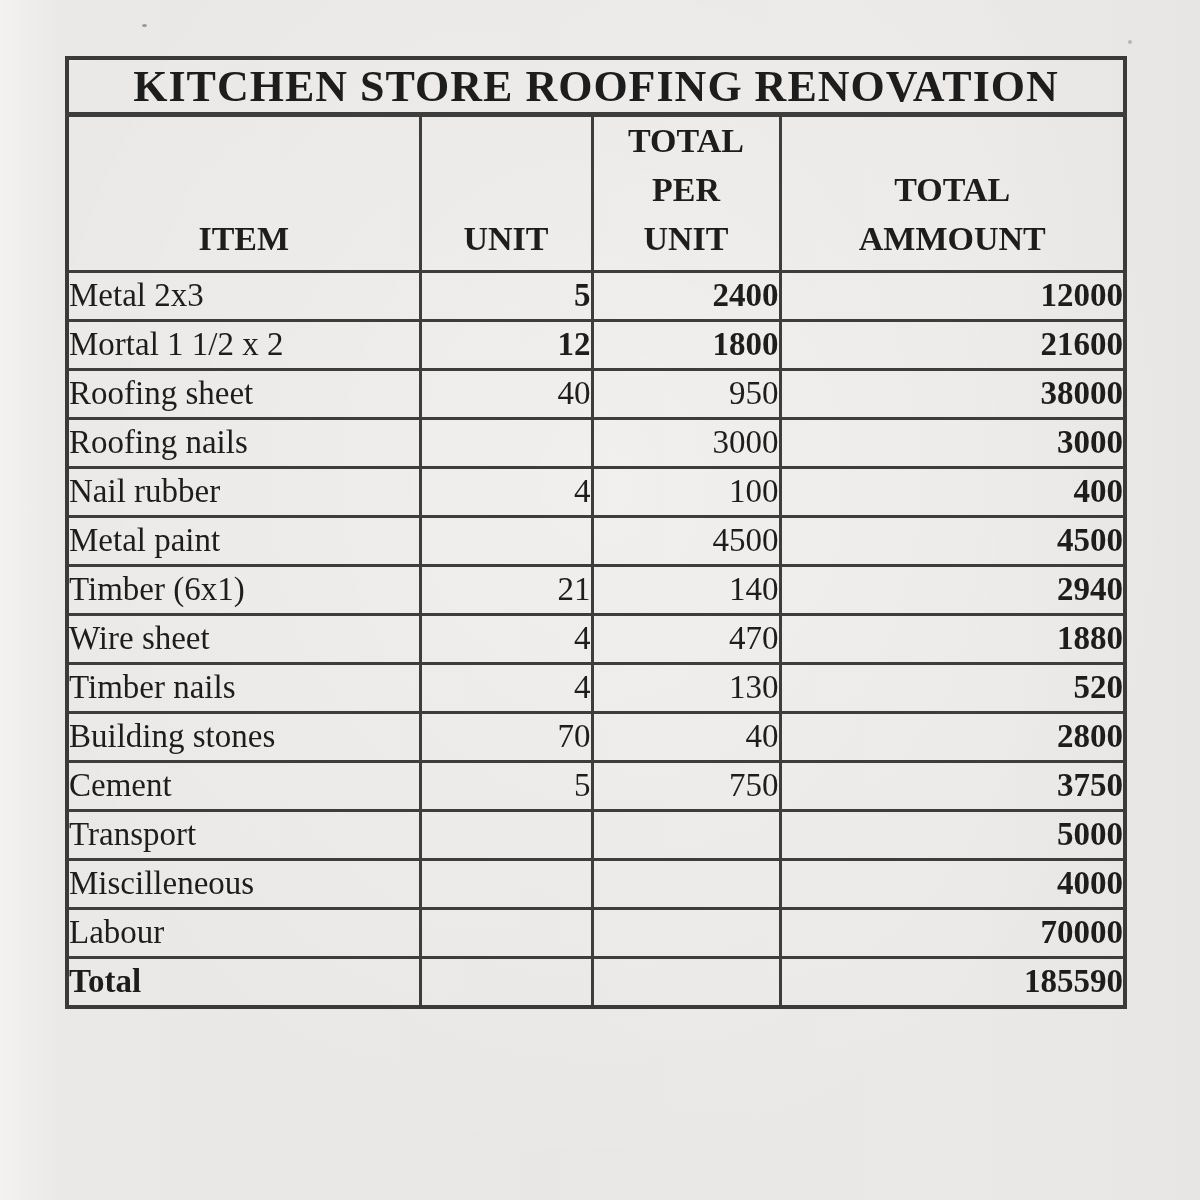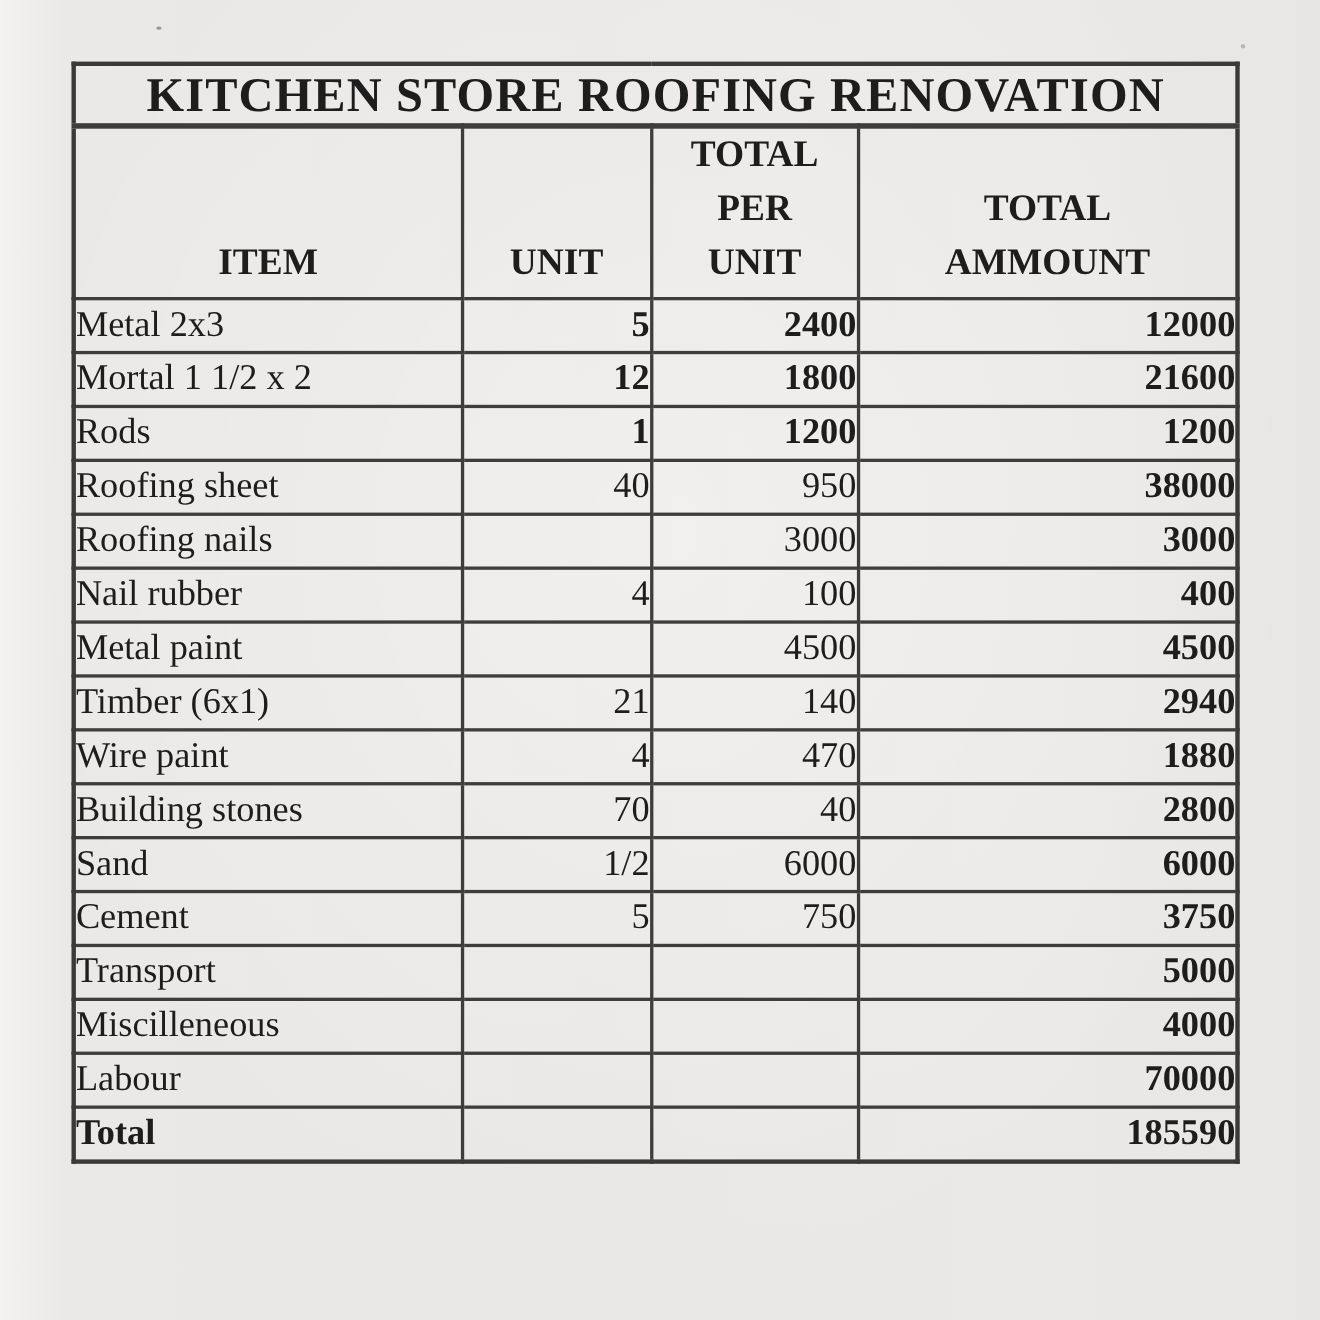--- a/index.html
+++ b/index.html
@@ -112,26 +112,20 @@
           <td class="price-cell emph">2400</td>
           <td class="total-cell">12000</td>
         </tr>
         <tr>
           <td class="item-cell">Mortal 1 1/2 x 2</td>
           <td class="unit-cell emph">12</td>
           <td class="price-cell emph">1800</td>
           <td class="total-cell">21600</td>
         </tr>
         <tr>
-          <td class="item-cell">Rods</td>
-          <td class="unit-cell emph">1</td>
-          <td class="price-cell emph">1200</td>
-          <td class="total-cell">1200</td>
-        </tr>
-        <tr>
           <td class="item-cell">Roofing sheet</td>
           <td class="unit-cell">40</td>
           <td class="price-cell">950</td>
           <td class="total-cell">38000</td>
         </tr>
         <tr>
           <td class="item-cell">Roofing nails</td>
           <td class="unit-cell"></td>
           <td class="price-cell">3000</td>
           <td class="total-cell">3000</td>
@@ -148,38 +142,38 @@
           <td class="price-cell">4500</td>
           <td class="total-cell">4500</td>
         </tr>
         <tr>
           <td class="item-cell">Timber (6x1)</td>
           <td class="unit-cell">21</td>
           <td class="price-cell">140</td>
           <td class="total-cell">2940</td>
         </tr>
         <tr>
-          <td class="item-cell">Wire paint</td>
+          <td class="item-cell">Wire sheet</td>
           <td class="unit-cell">4</td>
           <td class="price-cell">470</td>
           <td class="total-cell">1880</td>
+        </tr>
+        <tr>
+          <td class="item-cell">Timber nails</td>
+          <td class="unit-cell">4</td>
+          <td class="price-cell">130</td>
+          <td class="total-cell">520</td>
         </tr>
         <tr>
           <td class="item-cell">Building stones</td>
           <td class="unit-cell">70</td>
           <td class="price-cell">40</td>
           <td class="total-cell">2800</td>
         </tr>
         <tr>
-          <td class="item-cell">Sand</td>
-          <td class="unit-cell">1/2</td>
-          <td class="price-cell">6000</td>
-          <td class="total-cell">6000</td>
-        </tr>
-        <tr>
           <td class="item-cell">Cement</td>
           <td class="unit-cell">5</td>
           <td class="price-cell">750</td>
           <td class="total-cell">3750</td>
         </tr>
         <tr>
           <td class="item-cell">Transport</td>
           <td class="unit-cell"></td>
           <td class="price-cell"></td>
           <td class="total-cell">5000</td>

